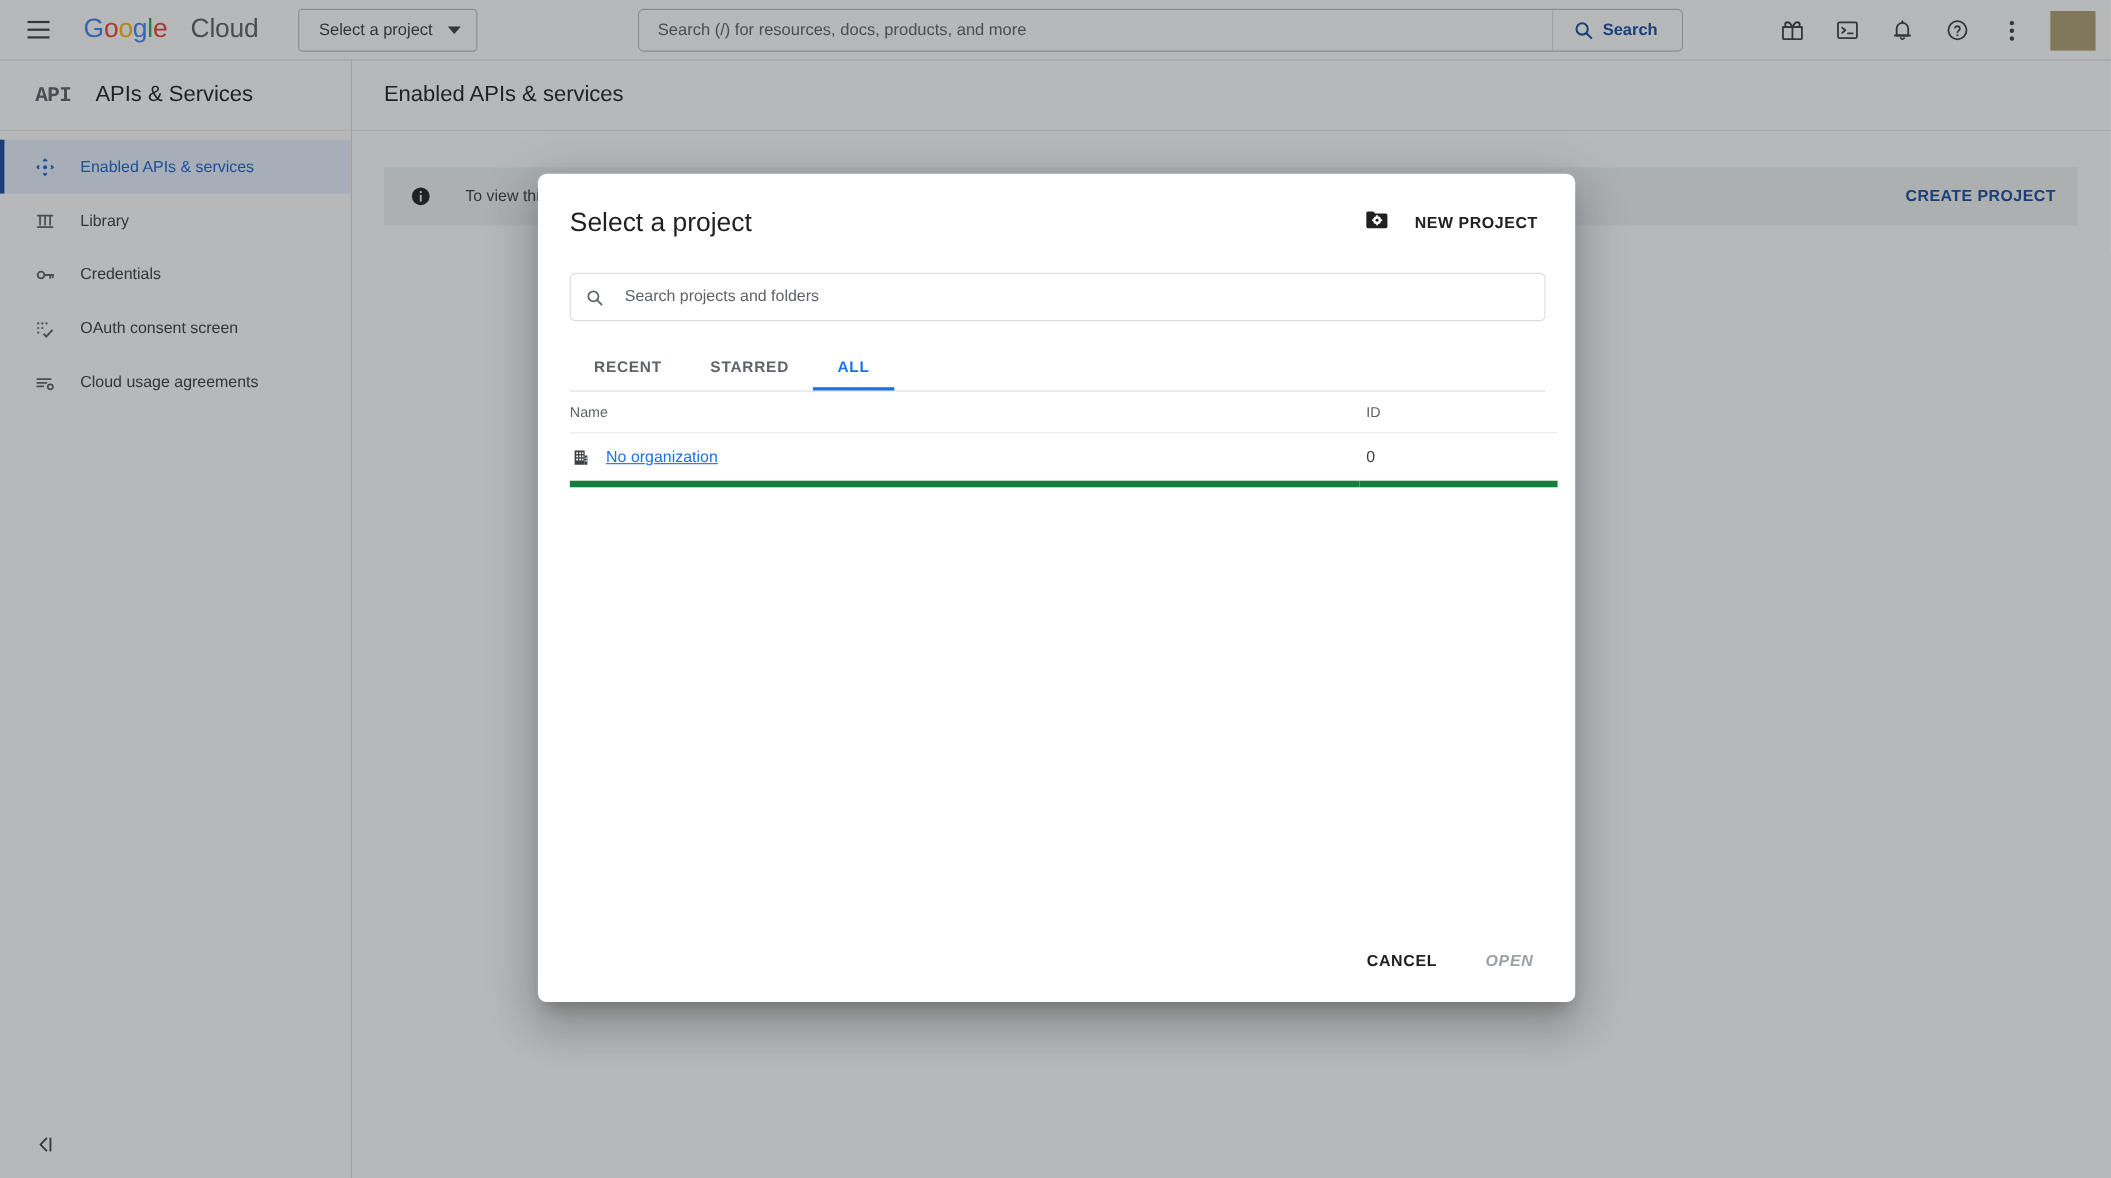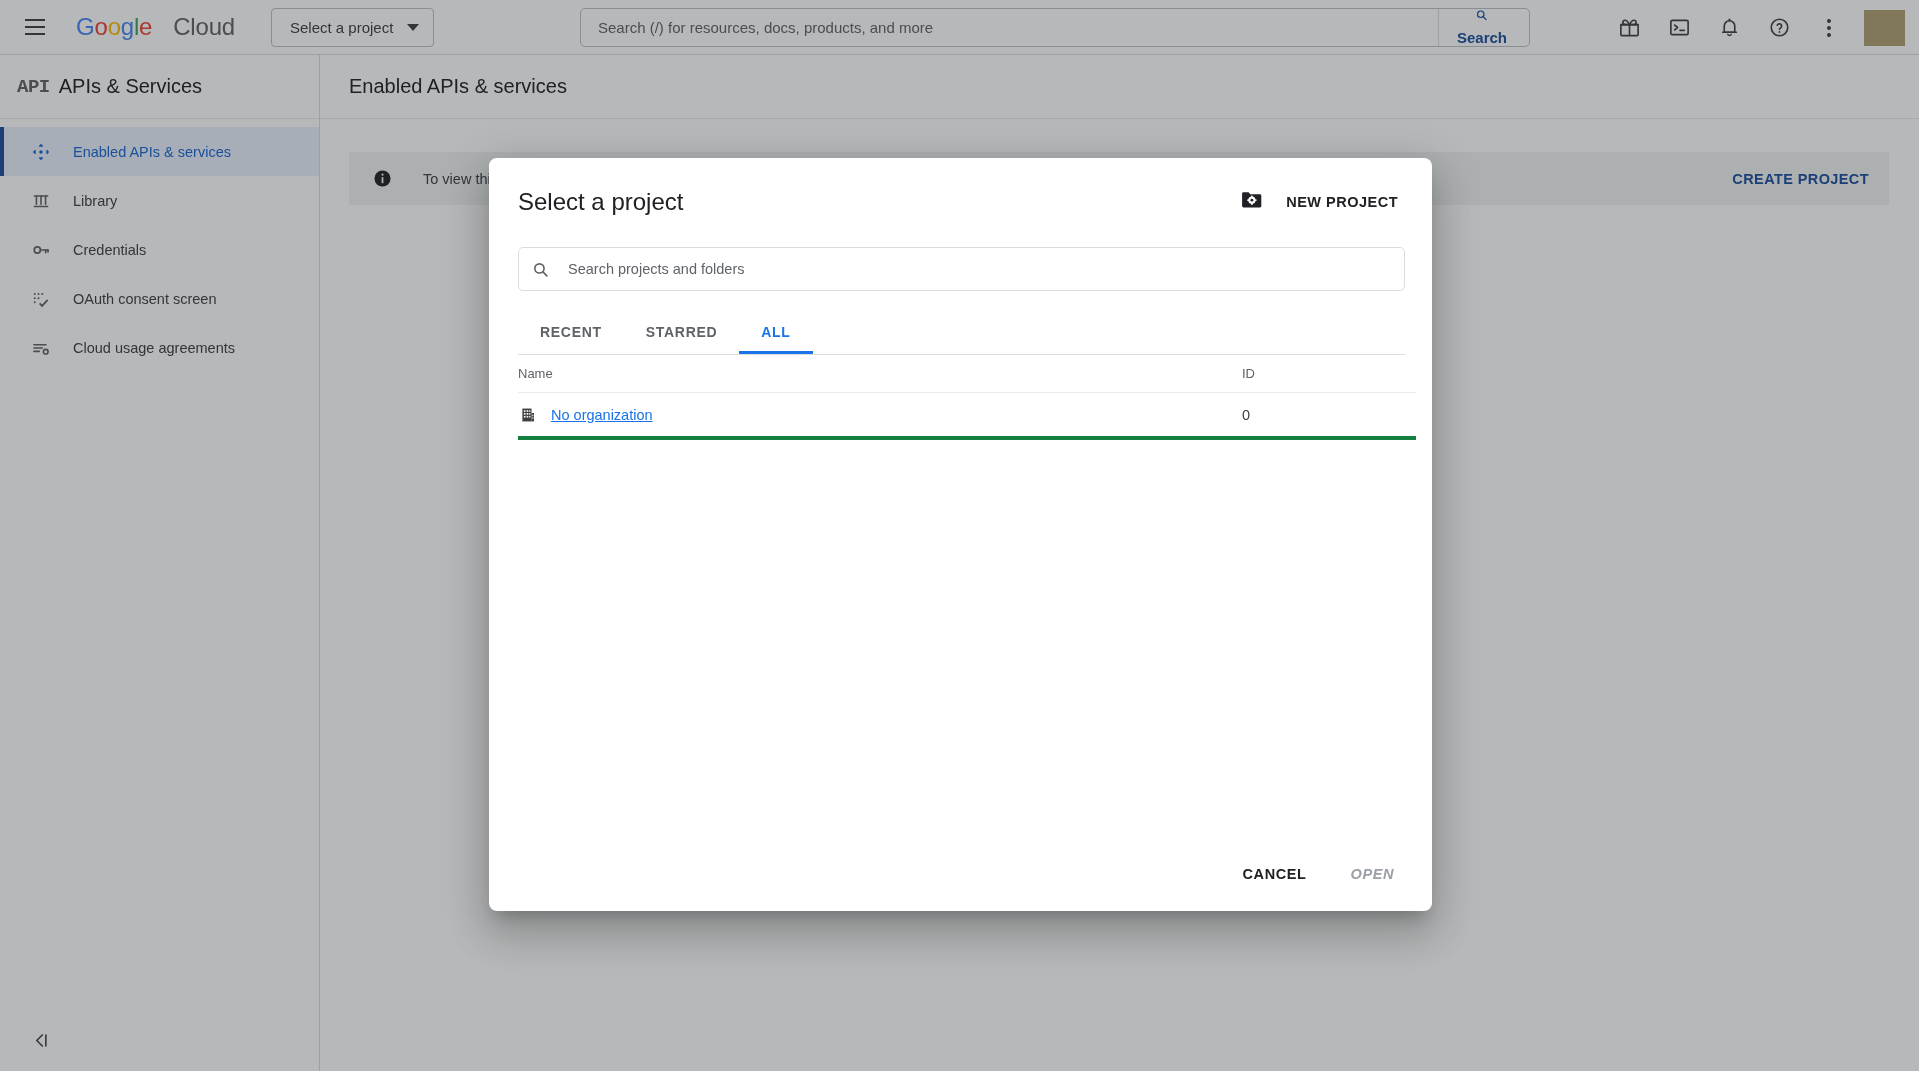--- a/index.html
+++ b/index.html
@@ -115,21 +115,20 @@
     display: flex;
     align-items: center;
     gap: 8px;
     padding: 0 22px 0 18px;
     border-left: 1px solid #dadce0;
     color: #1a4fa0;
     font-size: 15px;
     font-weight: bold;
     cursor: pointer;
     white-space: nowrap;
-    flex-direction: column;
   }
 
   .topbar-icons {
     position: absolute;
     right: 10px;
     top: 0;
     height: 55px;
     display: flex;
     align-items: center;
     gap: 8px;
@@ -164,22 +163,22 @@
     width: 320px;
     height: 1016px;
     background: #ffffff;
     border-right: 1px solid #dadce0;
     z-index: 3;
   }
   .sidebar-head {
     height: 64px;
     display: flex;
     align-items: center;
-    padding-left: 17px;
-    gap: 9px;
+    padding-left: 32px;
+    gap: 22px;
     border-bottom: 1px solid #e8eaed;
   }
   .api-logo {
     font-family: "Liberation Mono", monospace;
     font-weight: bold;
     font-size: 19px;
     letter-spacing: -0.5px;
     color: #5f6368;
   }
   .sidebar-title {
@@ -387,21 +386,21 @@
     font-weight: normal;
     color: #5f6368;
     padding: 11px 0 11px 0;
     border-bottom: 1px solid #e8eaed;
   }
   .tbl th.c-id, .tbl td.c-id { width: 180px; padding-left: 6px; }
   .tbl td {
     font-size: 14.5px;
     color: #3c4043;
     padding: 12px 0;
-    border-bottom: 4px solid #15803d;
+    border-bottom: 6px solid #15803d;
   }
   .name-cell {
     display: flex;
     align-items: center;
     gap: 14px;
   }
   .org-ico {
     width: 19px; height: 19px;
     flex: none;
     display: flex; align-items: center; justify-content: center;

